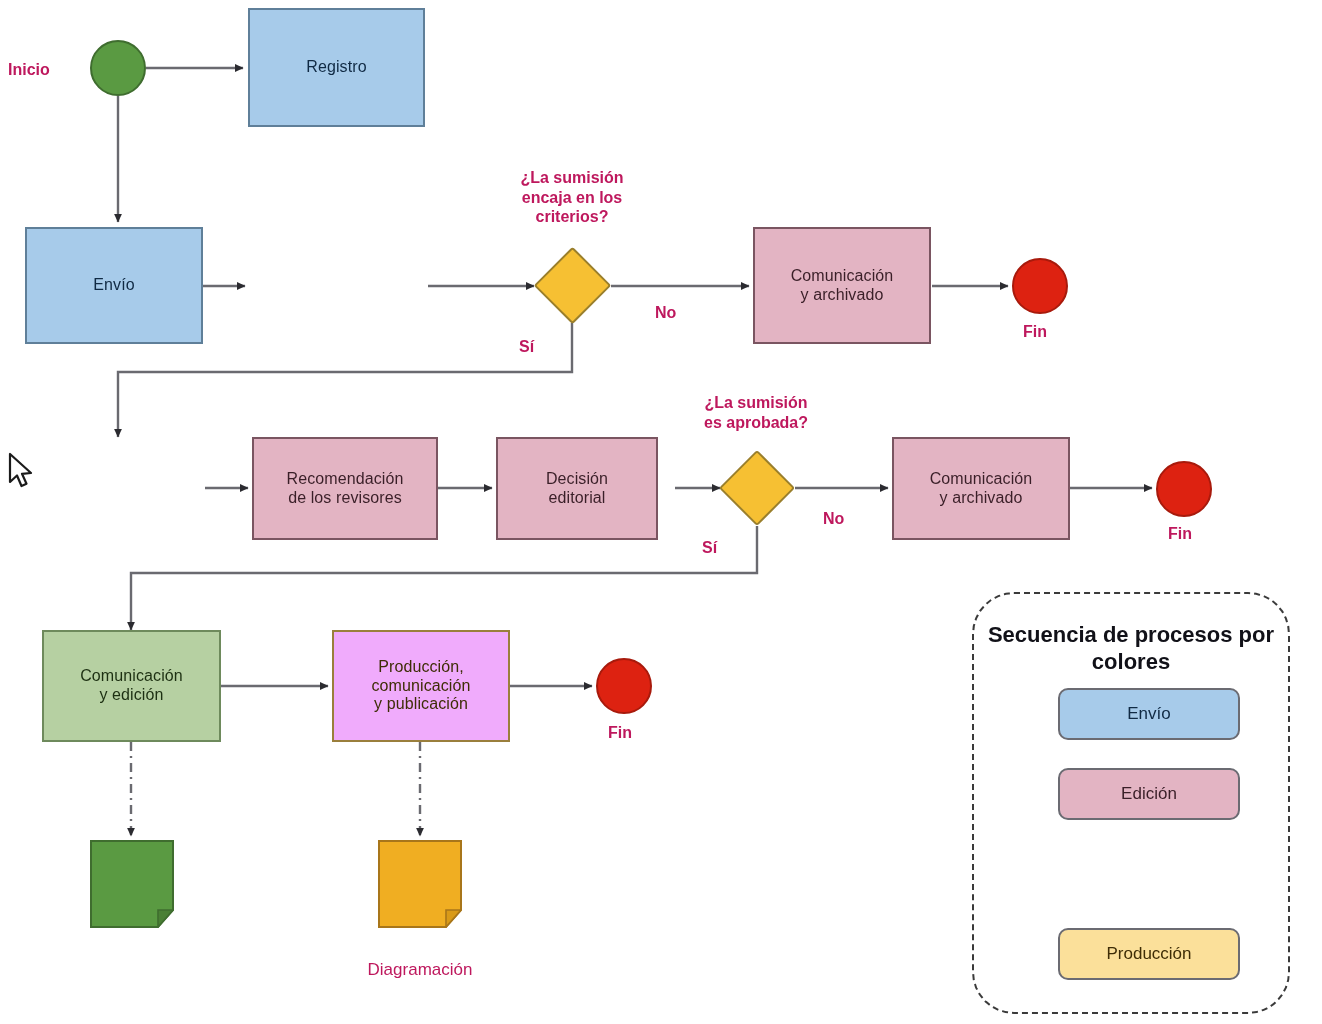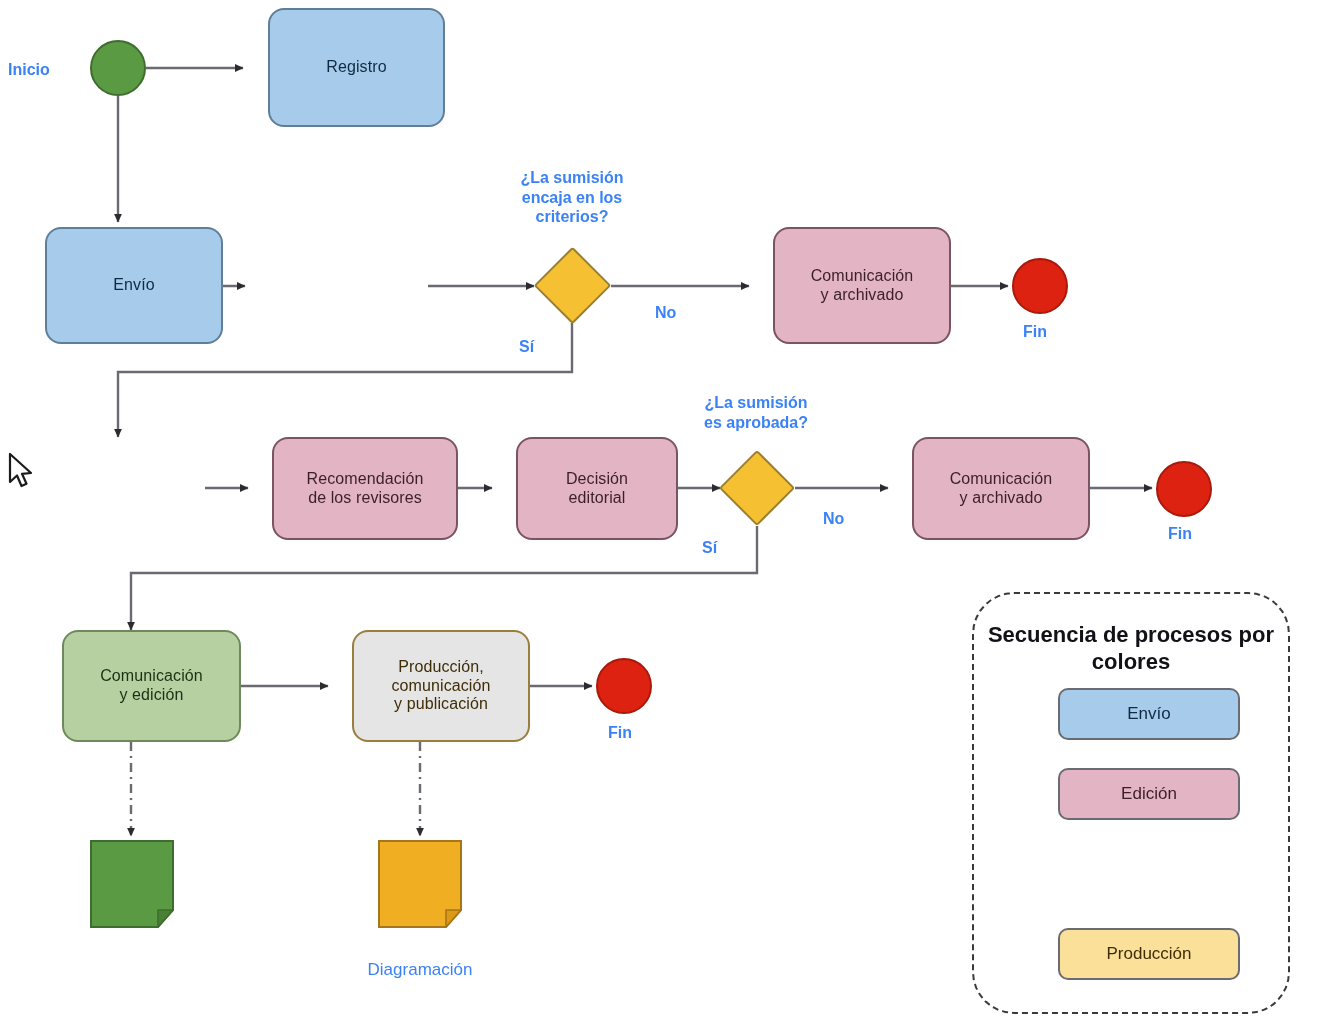--- a/index.html
+++ b/index.html
@@ -24,31 +24,30 @@
     pointer-events: none;
   }
   .node {
     position: absolute;
     box-sizing: border-box;
     display: flex;
     align-items: center;
     justify-content: center;
     text-align: center;
     border: 2px solid #737373;
-    border-radius: 16px;
+    border-radius: 0;
     font-size: 16px;
     line-height: 1.18;
     color: #1a1a28;
     letter-spacing: .1px;
-    margin-left: 20px;
   }
   .node.blue   { background: #a7cbea; border-color: #5f7f99; color: #102a44; }
   .node.pink   { background: #e3b4c3; border-color: #7a5561; color: #3a1f28; }
   .node.green  { background: #b6d0a2; border-color: #6e8a5c; color: #1d3012; }
-  .node.yellow { background: #e5e5e5; border-color: #9a7f3c; color: #3e2d06; }
+  .node.yellow { background: #f0abfc; border-color: #9a7f3c; color: #3e2d06; }
 
   .circle {
     position: absolute;
     border-radius: 50%;
     box-sizing: border-box;
   }
   .circle.start { background: #5a9a42; border: 2px solid #3f6d2f; }
   .circle.end   { background: #dd2211; border: 2px solid #a81a0c; }
 
   .diamond {
@@ -61,21 +60,21 @@
   }
 
   .doc {
     position: absolute;
     box-sizing: border-box;
   }
 
   .lbl {
     position: absolute;
     font-size: 16px;
-    color: #3b82f6;
+    color: #be185d;
     white-space: pre;
     line-height: 1.2;
   }
   .lbl.bold { font-weight: bold; }
   .lbl.q {
     font-weight: bold;
     text-align: center;
     font-size: 16px;
     line-height: 1.22;
   }

